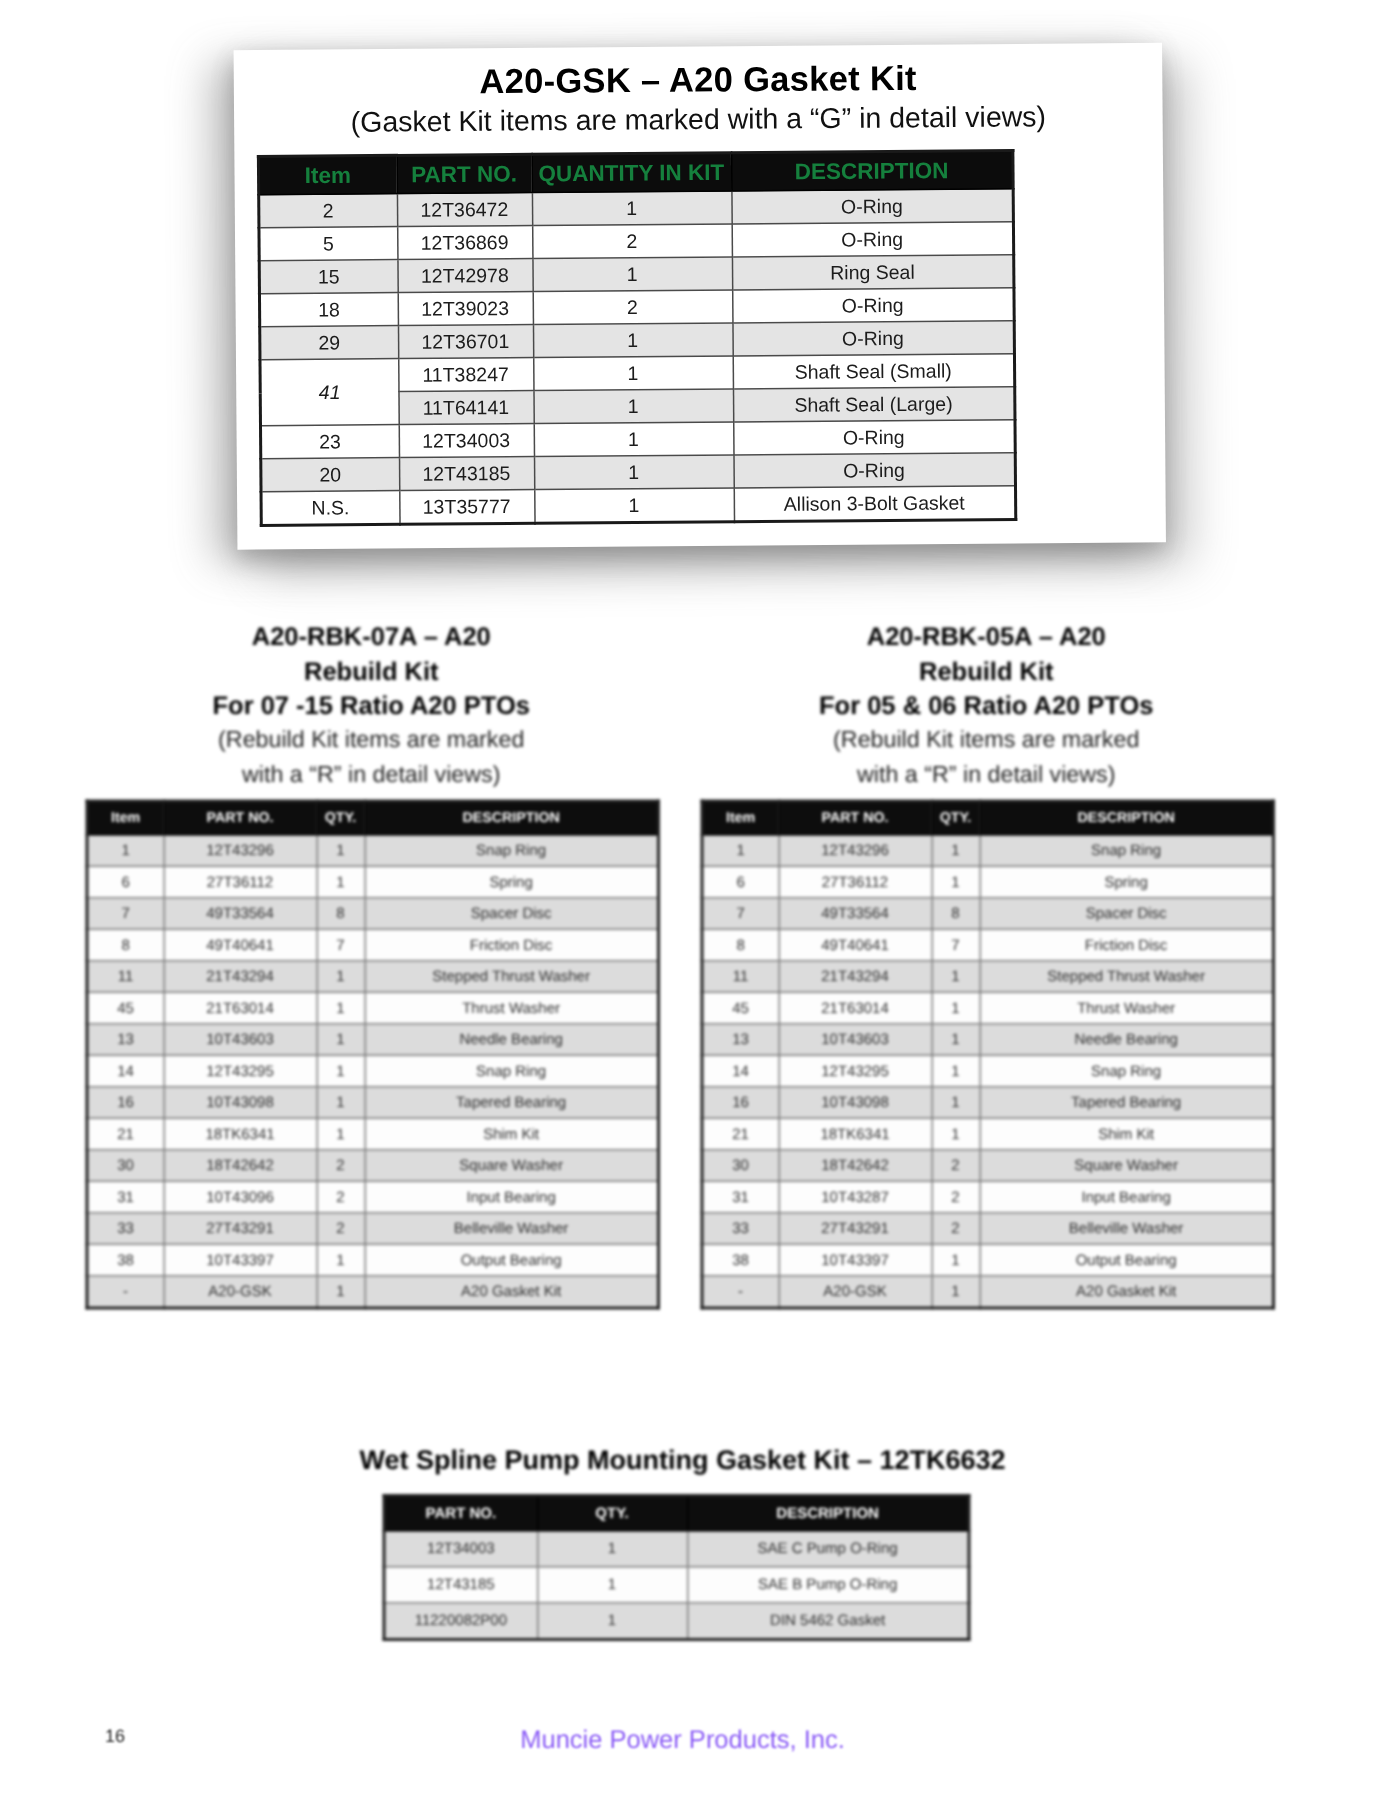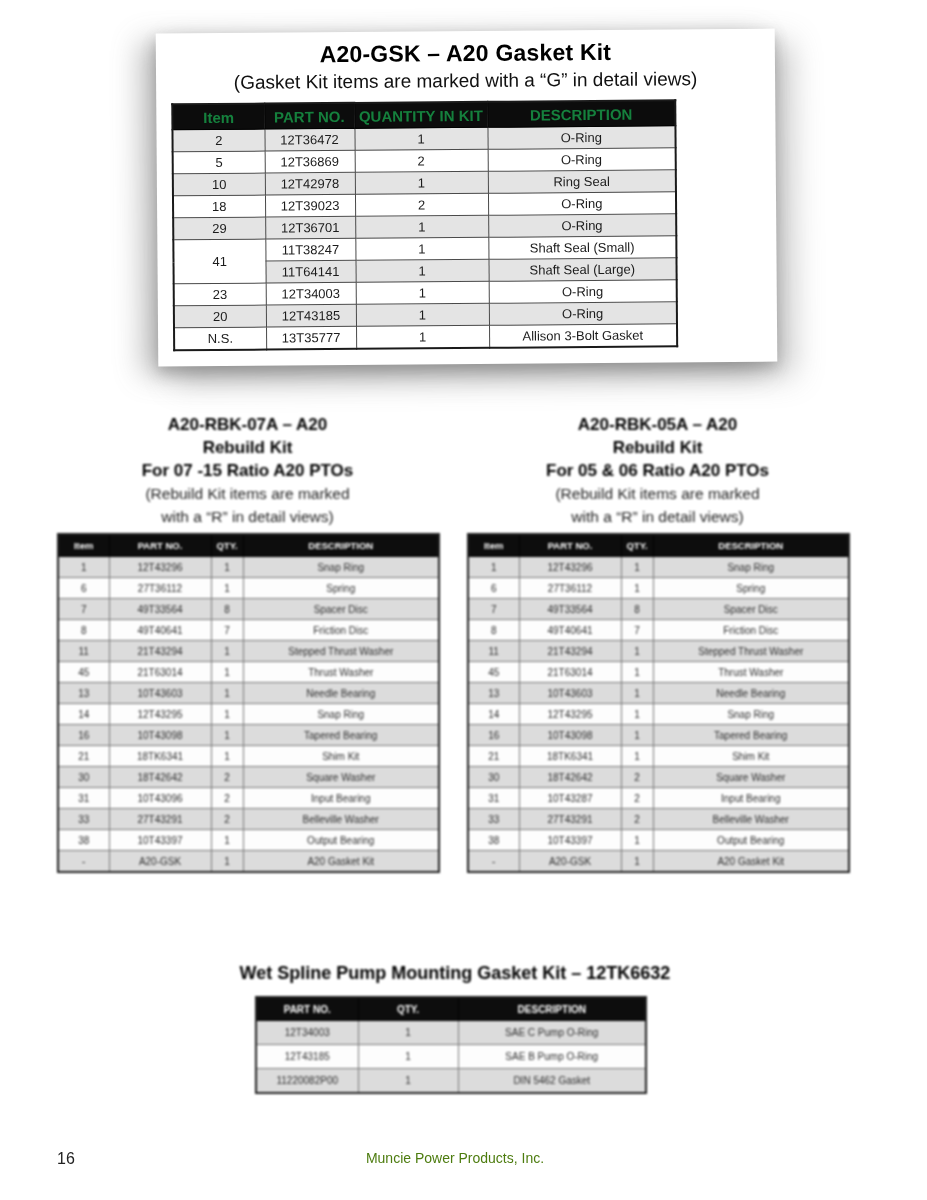--- a/index.html
+++ b/index.html
@@ -24,21 +24,21 @@
   .gsk-table{margin:9px 0 0 15px;width:503px;}
   .gsk-table th{
     background:#0c0c0c;color:#15803d;font-size:15px;font-weight:bold;
     height:24px;border:1px solid #000;padding:0;
   }
   .gsk-table td{
     font-size:13px;height:21px;text-align:center;vertical-align:middle;
     border:1px solid #4a4a4a;padding:0;color:#1c1c1c;background:#ffffff;
   }
   .gsk-table tbody tr:nth-child(odd) td{background:#e4e4e4;}
-  .gsk-table td.span-cell{background:#ffffff !important;}
+  .gsk-table td.span-cell{background:#ffffff !important;font-style:italic;}
   .gsk-table{border:2px solid #1a1a1a;}
 
   
   .mid{position:absolute;top:413px;width:381px;filter:blur(1.1px);}
   .mid-left{left:57px;}
   .mid-right{left:467px;}
   .kit-title{text-align:center;font-weight:bold;font-size:17px;line-height:23px;color:#000;}
   .kit-subtitle{text-align:center;font-size:15.5px;line-height:23px;color:#222;}
   .rbk-table{margin-top:5px;width:381px;border:2px solid #222;}
   .rbk-table th{
@@ -60,22 +60,22 @@
     height:22px;border:1px solid #000;padding:0;
   }
   .wet-table td{
     font-size:10px;height:23px;text-align:center;vertical-align:middle;
     border:1px solid #7a7a7a;padding:0;color:#2e2e2e;background:#fdfdfd;
   }
   .wet-table tbody tr:nth-child(odd) td{background:#dcdcdc;}
 
   
   .footer{position:absolute;left:0;top:1150px;width:910px;filter:blur(.6px);}
-  .page-number{position:absolute;left:57px;top:0;font-size:16px;color:#222;}
-  .footer-text{text-align:center;font-size:14px;color:#4d7c0f;}
+  .page-number{position:absolute;left:70px;top:0;font-size:12px;color:#222;}
+  .footer-text{text-align:center;font-size:17px;color:#8b5cf6;}
 </style>
 </head>
 <body>
 
 <div class="card">
   <div class="card-title">A20-GSK – A20 Gasket Kit</div>
   <div class="card-subtitle">(Gasket Kit items are marked with a “G” in detail views)</div>
   <table class="gsk-table">
     <colgroup>
         <col style="width:92px">
@@ -98,21 +98,21 @@
           <td>1</td>
           <td>O-Ring</td>
         </tr>
         <tr>
           <td>5</td>
           <td>12T36869</td>
           <td>2</td>
           <td>O-Ring</td>
         </tr>
         <tr>
-          <td>10</td>
+          <td>15</td>
           <td>12T42978</td>
           <td>1</td>
           <td>Ring Seal</td>
         </tr>
         <tr>
           <td>18</td>
           <td>12T39023</td>
           <td>2</td>
           <td>O-Ring</td>
         </tr>

